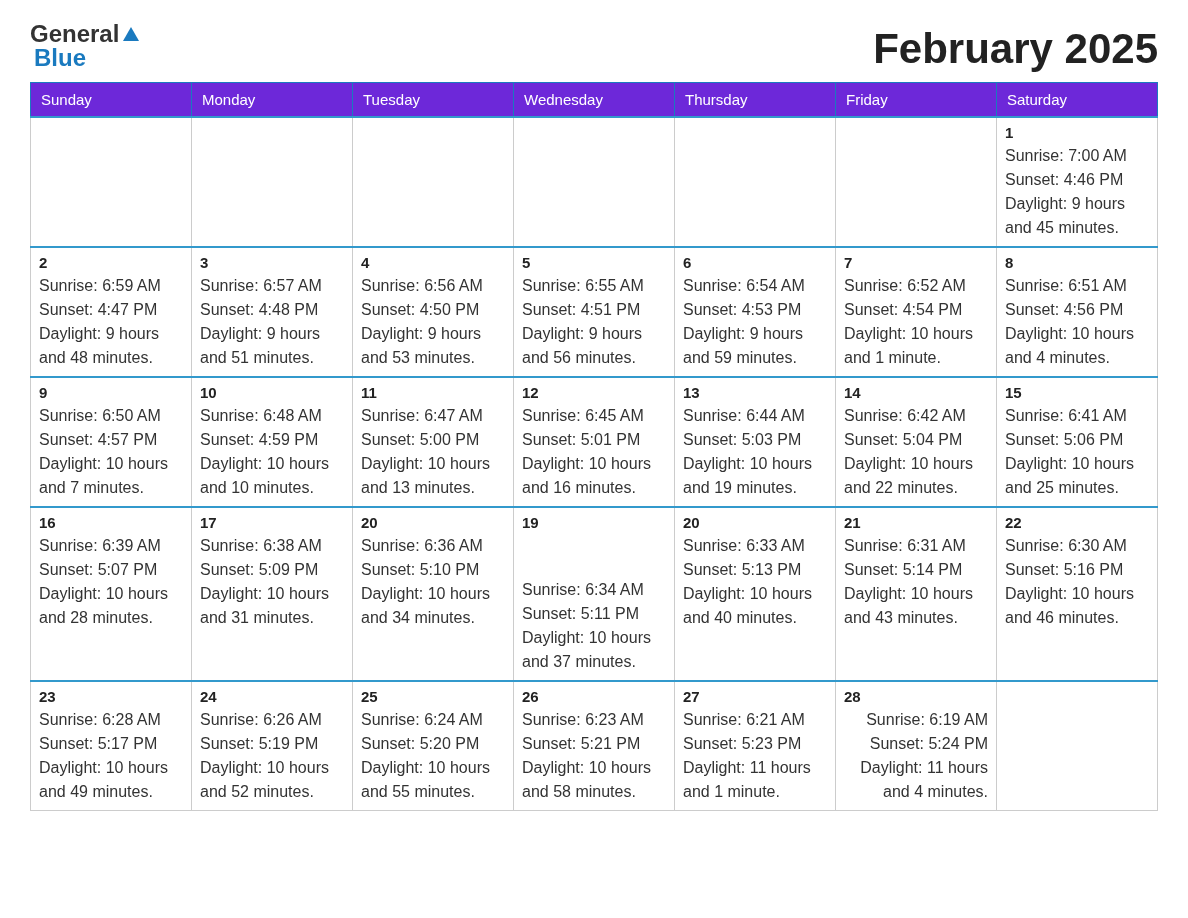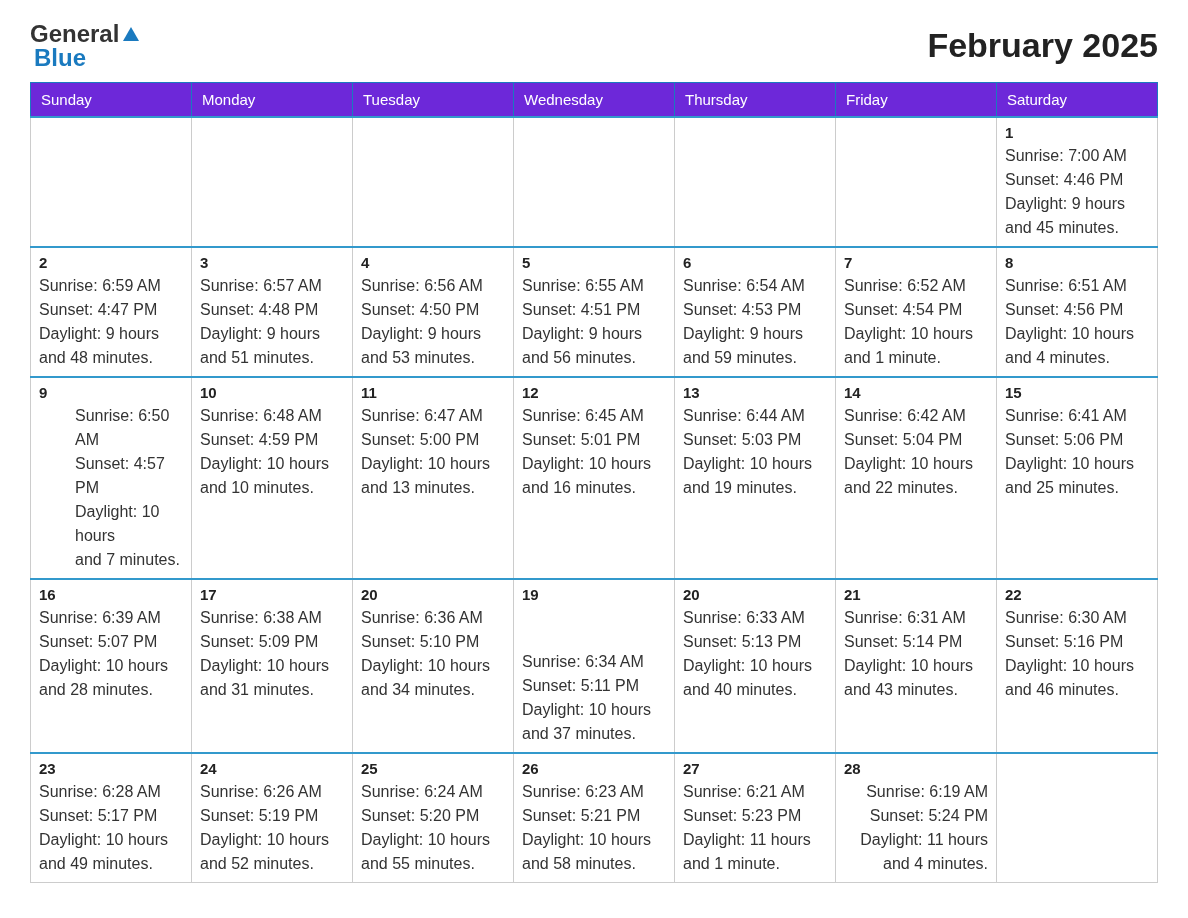--- a/index.html
+++ b/index.html
@@ -6,28 +6,28 @@
     body {
       font-family: Arial, sans-serif;
       background: #fff;
       padding: 20px 30px;
       width: 1188px;
       min-height: 918px;
     }
     .header {
       display: flex;
       justify-content: space-between;
-      align-items: center;
+      align-items: flex-end;
       margin-bottom: 10px;
     }
     .title-block {
       text-align: right;
     }
     .calendar-title {
-      font-size: 34px;
+      font-size: 42px;
       font-weight: bold;
       color: #222;
       line-height: 1.1;
     }
     .calendar-subtitle {
       font-size: 18px;
       color: #444;
       margin-top: 4px;
     }
     .calendar {
@@ -189,21 +189,21 @@
           <span class="day-number">8</span>
           <div class="day-info" style="white-space: pre-line;">Sunrise: 6:51 AM
 Sunset: 4:56 PM
 Daylight: 10 hours
 and 4 minutes.</div>
         </td>
       </tr>
       <tr class="row-border">
         <td>
           <span class="day-number">9</span>
-          <div class="day-info" style="white-space: pre-line; margin-left: 36px;">Sunrise: 6:50 AM
+          <div class="day-info" style="white-space: pre-line;">Sunrise: 6:50 AM
 Sunset: 4:57 PM
 Daylight: 10 hours
 and 7 minutes.</div>
         </td>
         <td>
           <span class="day-number">10</span>
           <div class="day-info" style="white-space: pre-line;">Sunrise: 6:48 AM
 Sunset: 4:59 PM
 Daylight: 10 hours
 and 10 minutes.</div>

